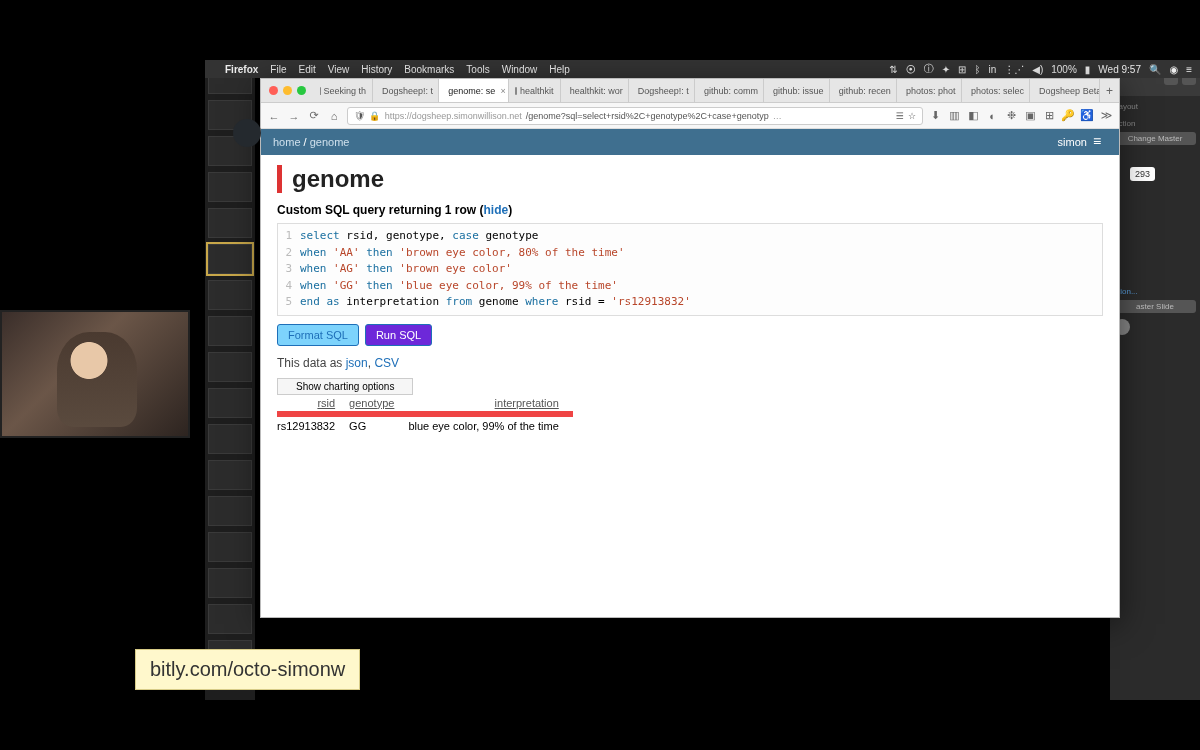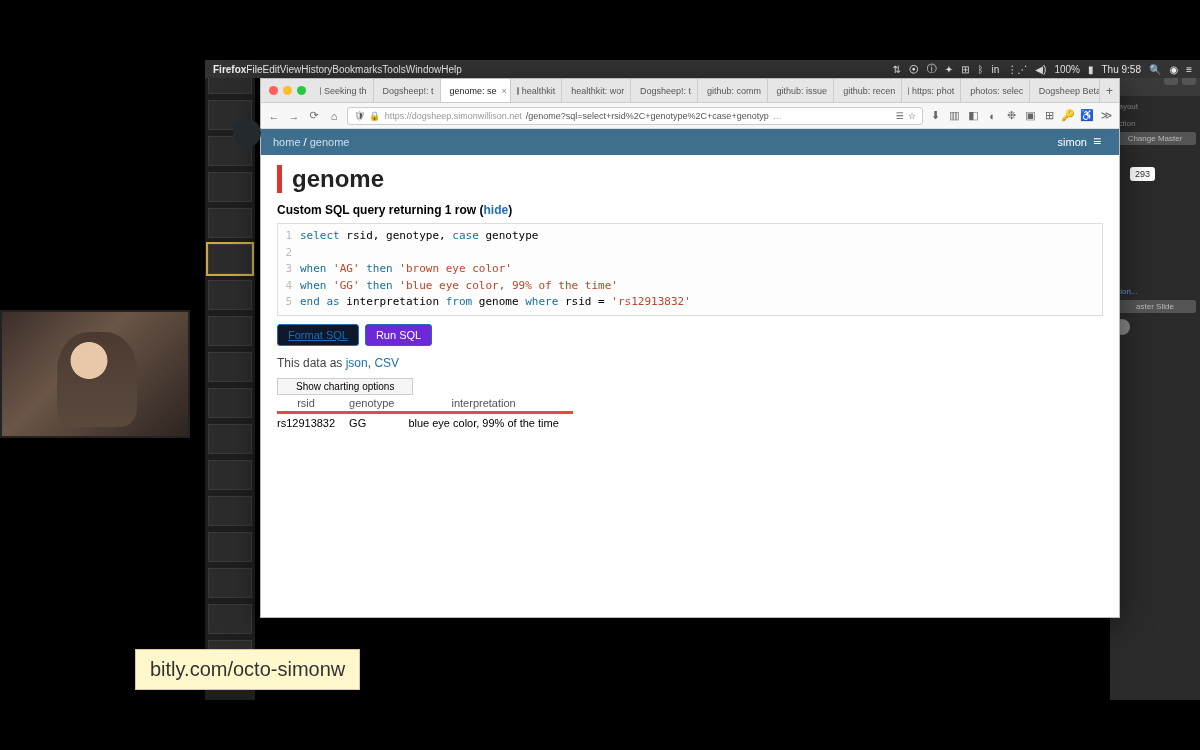--- a/index.html
+++ b/index.html
@@ -69,21 +69,21 @@
     position: absolute;
     left: 205px; right: 0; top: 60px;
     height: 18px;
     background: #333;
     color: #eee;
     display: flex;
     align-items: center;
     padding: 0 8px;
     font-size: 10px;
     z-index: 6;
-    gap: 0;
+    gap: 12px;
   }
   .menubar .apple { font-size: 11px; }
   .menubar .app { font-weight: 600; }
   .menubar .spacer { flex: 1; }
   .menubar .right { display:flex; gap:8px; align-items:center;}
   
   .browser {
     position: absolute;
     left: 260px; top: 78px;
     width: 860px; height: 540px;
@@ -180,30 +180,30 @@
   }
   .codeline{display:flex;}
   .ln{ width:22px;text-align:right;color:#bbb;padding-right:8px;user-select:none;}
   .kw{color:#1a6fa0;}
   .str{color:#b8462a;}
   .btn-row{display:flex;gap:6px;margin-bottom:10px;}
   .btn{
     font-size:11px;padding:4px 10px;border-radius:3px;border:1px solid #1e6fb8;
     cursor:pointer;
   }
-  .btn.outline{background:#0f172a;color:#1e6fb8;text-decoration:underline;}
+  .btn.outline{background:#7dd3fc;color:#1e6fb8;}
   .btn.primary{background:#6d28d9;color:#fff;}
   .data-as{font-size:12px;color:#444;margin-bottom:8px;}
   .data-as a{color:#1e6fb8;}
   .chart-opts{
     font-size:10px;border:1px solid #ccc;background:#f6f6f6;
     padding:2px 18px;display:inline-block;margin-bottom:0;
   }
   table.results{font-size:11px;border-collapse:collapse;margin-bottom:14px;}
-  table.results th{text-align:center;color:#555;font-weight:400;padding:2px 14px 2px 0;border-bottom:3px solid #ef4444;}
+  table.results th{text-align:right;color:#555;font-weight:400;padding:2px 14px 2px 0;border-bottom:6px solid #ef4444;text-decoration:underline;}
   table.results td{padding:3px 14px 3px 0;}
   .footer-bar{
     background:#3f6f8f;color:#dce8f0;
     font-size:10px;padding:6px 12px;
   }
   .footer-bar a{color:#fff;text-decoration:underline;}
   
   .gh-peek{
     position:absolute;left:-28px;top:40px;width:28px;height:28px;
     background:#24292e;border-radius:50%;
@@ -283,21 +283,21 @@
     <span>⦿</span>
     <span>ⓘ</span>
     <span>✦</span>
     <span>⊞</span>
     <span>ᛒ</span>
     <span>in</span>
     <span>⋮⋰</span>
     <span>◀)</span>
     <span>100%</span>
     <span>▮</span>
-    <span>Thu 9:58</span>
+    <span>Wed 9:57</span>
     <span>🔍</span>
     <span>◉</span>
     <span>≡</span>
   </span>
 </div>
 
 <div class="browser">
   <div class="gh-peek"></div>
   <div class="tabstrip">
     <div class="traffic">
@@ -337,21 +337,21 @@
     <div class="tab">
         <span class="fav"></span>
         <span>github: issue</span>
       </div>
     <div class="tab">
         <span class="fav"></span>
         <span>github: recen</span>
       </div>
     <div class="tab">
         <span class="fav"></span>
-        <span>https: phot</span>
+        <span>photos: phot</span>
       </div>
     <div class="tab">
         <span class="fav"></span>
         <span>photos: selec</span>
       </div>
     <div class="tab">
         <span class="fav"></span>
         <span>Dogsheep Beta</span>
       </div>
     <div class="newtab">+</div>
@@ -403,20 +403,21 @@
         <span>Custom SQL query returning 1 row (</span><a>hide</a><span>)</span>
       </div>
 
       <div class="codebox">
         <div class="codeline">
             <span class="ln">1</span>
             <span><span class="kw">select</span><span> rsid, genotype, </span><span class="kw">case</span><span> genotype</span></span>
           </div>
         <div class="codeline">
             <span class="ln">2</span>
+            <span><span>  </span><span class="kw">when</span><span class="str"> 'AA' </span><span class="kw">then</span><span class="str"> 'brown eye color, 80% of the time'</span></span>
           </div>
         <div class="codeline">
             <span class="ln">3</span>
             <span><span>  </span><span class="kw">when</span><span class="str"> 'AG' </span><span class="kw">then</span><span class="str"> 'brown eye color'</span></span>
           </div>
         <div class="codeline">
             <span class="ln">4</span>
             <span><span>  </span><span class="kw">when</span><span class="str"> 'GG' </span><span class="kw">then</span><span class="str"> 'blue eye color, 99% of the time'</span></span>
           </div>
         <div class="codeline">

